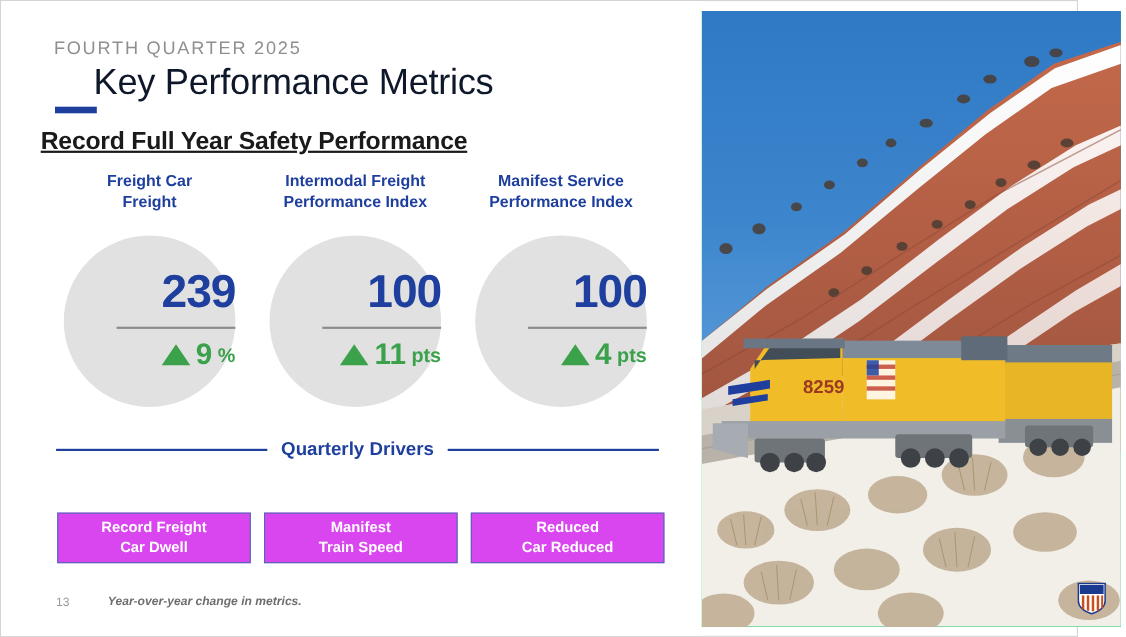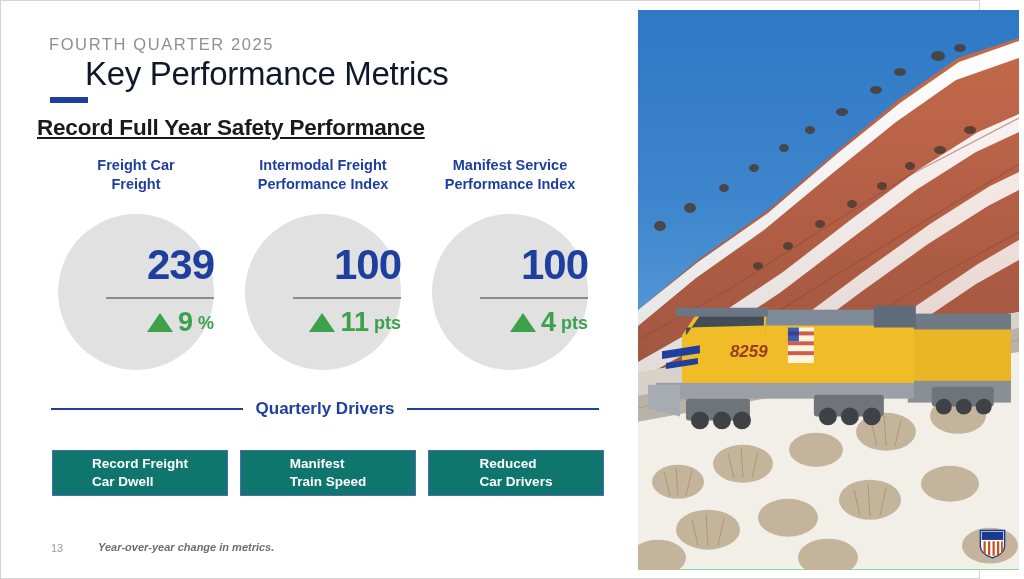--- a/index.html
+++ b/index.html
@@ -157,29 +157,31 @@
   .driver-boxes {
     position: absolute;
     left: 51px; top: 449px;
     width: 552px;
     display: flex;
     justify-content: space-between;
   }
   .driver-box {
     width: 176px;
     height: 46px;
-    background: #0f766e;
+    background: #d946ef;
     border: 1px solid #4d6ab5;
     color: #ffffff;
     font-size: 13.5px;
     font-weight: bold;
     line-height: 1.32;
     display: flex;
     align-items: center;
     justify-content: center;
+    text-align: center;
+    margin-top: 16px;
   }
 
   
   .page-num {
     position: absolute;
     left: 50px; top: 541px;
     font-size: 11px;
     color: #9a9a9a;
   }
   .footnote {
@@ -191,21 +193,20 @@
     color: #6e6e6e;
   }
 
   
   .photo {
     position: absolute;
     left: 637px; top: 9px;
     width: 381px; height: 560px;
     overflow: hidden;
     background: #22c55e;
-    font-style: italic;
   }
   .ph-sky {
     position: absolute; left: 0; top: 0;
     width: 100%; height: 62%;
     background: linear-gradient(180deg, #2f78c4 0%, #3d86cd 55%, #5a9bd8 100%);
   }
   .ph-cliff {
     position: absolute; left: 0; top: 0;
     width: 100%; height: 100%;
   }
@@ -294,21 +295,21 @@
       </div>
       <div class="driver-box">
         <div>
           <div>Manifest</div>
           <div>Train Speed</div>
         </div>
       </div>
       <div class="driver-box">
         <div>
           <div>Reduced</div>
-          <div>Car Drivers</div>
+          <div>Car Reduced</div>
         </div>
       </div>
     </div>
 
     <div class="page-num">13</div>
     <div class="footnote">Year-over-year change in metrics.</div>
 
   </div>
 
   <div class="photo">

